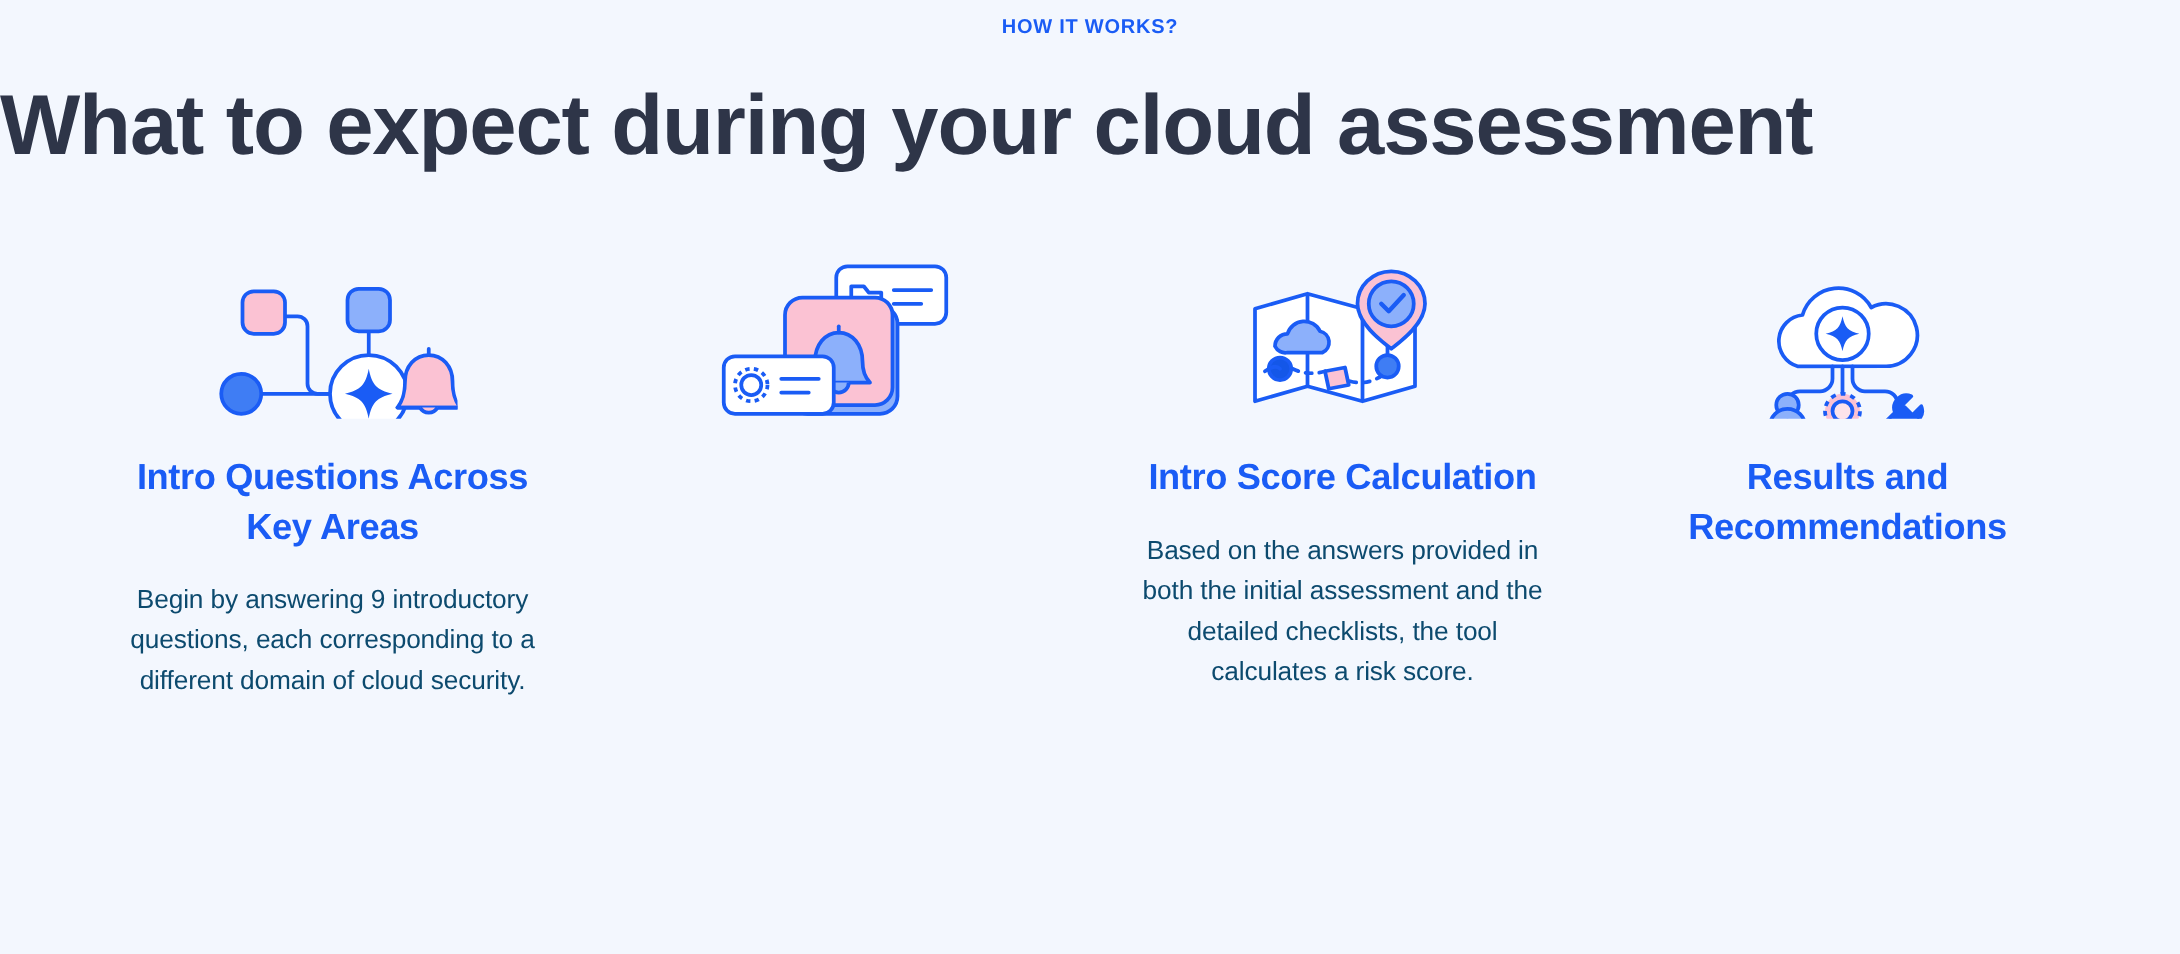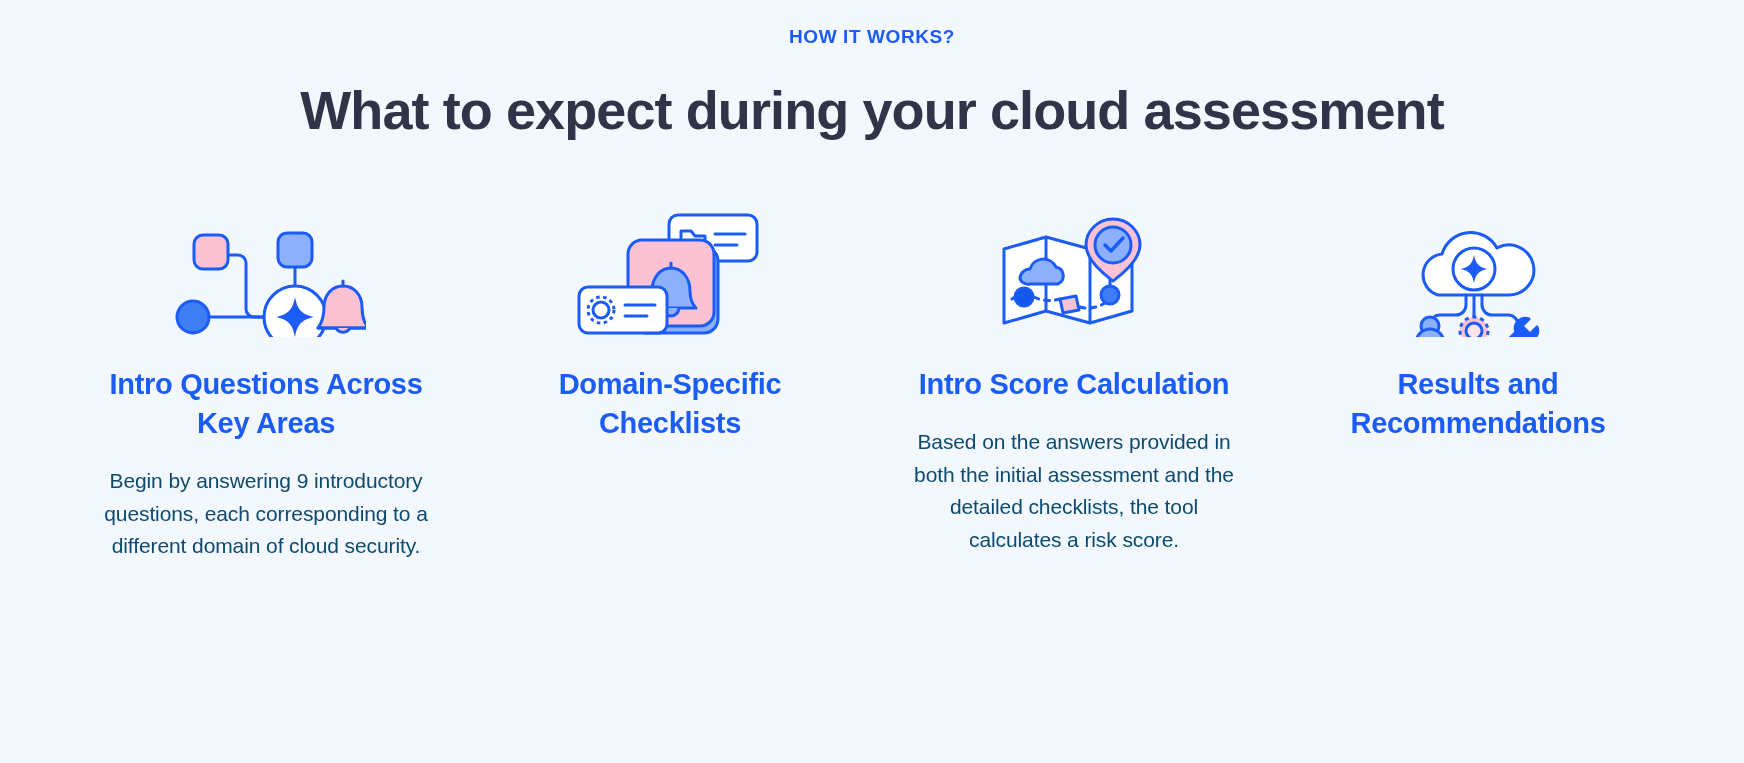--- a/index.html
+++ b/index.html
@@ -15,30 +15,30 @@
   }
   .page {
     width: 1744px;
     height: 763px;
     background: #f3f7fe;
     position: relative;
   }
   .eyebrow {
     text-align: center;
     color: #1a5cf5;
-    font-size: 19px;
+    font-size: 16px;
     font-weight: bold;
     letter-spacing: 0.6px;
-    padding-top: 26px;
+    padding-top: 12px;
     line-height: 1.2;
   }
   .headline {
-    text-align: center;
+    text-align: left;
     color: #2e3548;
-    font-size: 54px;
+    font-size: 68px;
     font-weight: bold;
     letter-spacing: -0.9px;
     margin-top: 30px;
     line-height: 1.15;
   }
   .cards {
     display: flex;
     justify-content: center;
     align-items: flex-start;
     margin-top: 56px;
@@ -132,21 +132,20 @@
           <path d="M88 101 a8 8 0 0 0 16 0" stroke="#1a5cf5" stroke-width="3" fill="#8cb0fb"></path>
 
           <rect x="4" y="80" width="88" height="46" rx="9" fill="#ffffff" stroke="#1a5cf5" stroke-width="3"></rect>
           <g stroke="#1a5cf5" stroke-width="3" fill="none">
             <circle cx="26" cy="103" r="8"></circle>
             <circle cx="26" cy="103" r="13" stroke-dasharray="3.5 3.5"></circle>
           </g>
           <path d="M50 98 h30 M50 109 h22" stroke="#1a5cf5" stroke-width="3" stroke-linecap="round"></path>
         </svg>
       </div>
-      <div class="card-title">Domain-Specific Checklists</div>
     </div>
 
     <div class="card">
       <div class="icon-wrap">
         <svg width="160" height="130" viewBox="0 0 160 130" fill="none">
 
           <path d="M10 42 L52 30 L96 42 L138 30 L138 104 L96 116 L52 104 L10 116 Z" fill="#ffffff" stroke="#1a5cf5" stroke-width="3" stroke-linejoin="round"></path>
           <path d="M52 30 V104" stroke="#1a5cf5" stroke-width="3"></path>
           <path d="M96 42 V116" stroke="#1a5cf5" stroke-width="3"></path>
 

